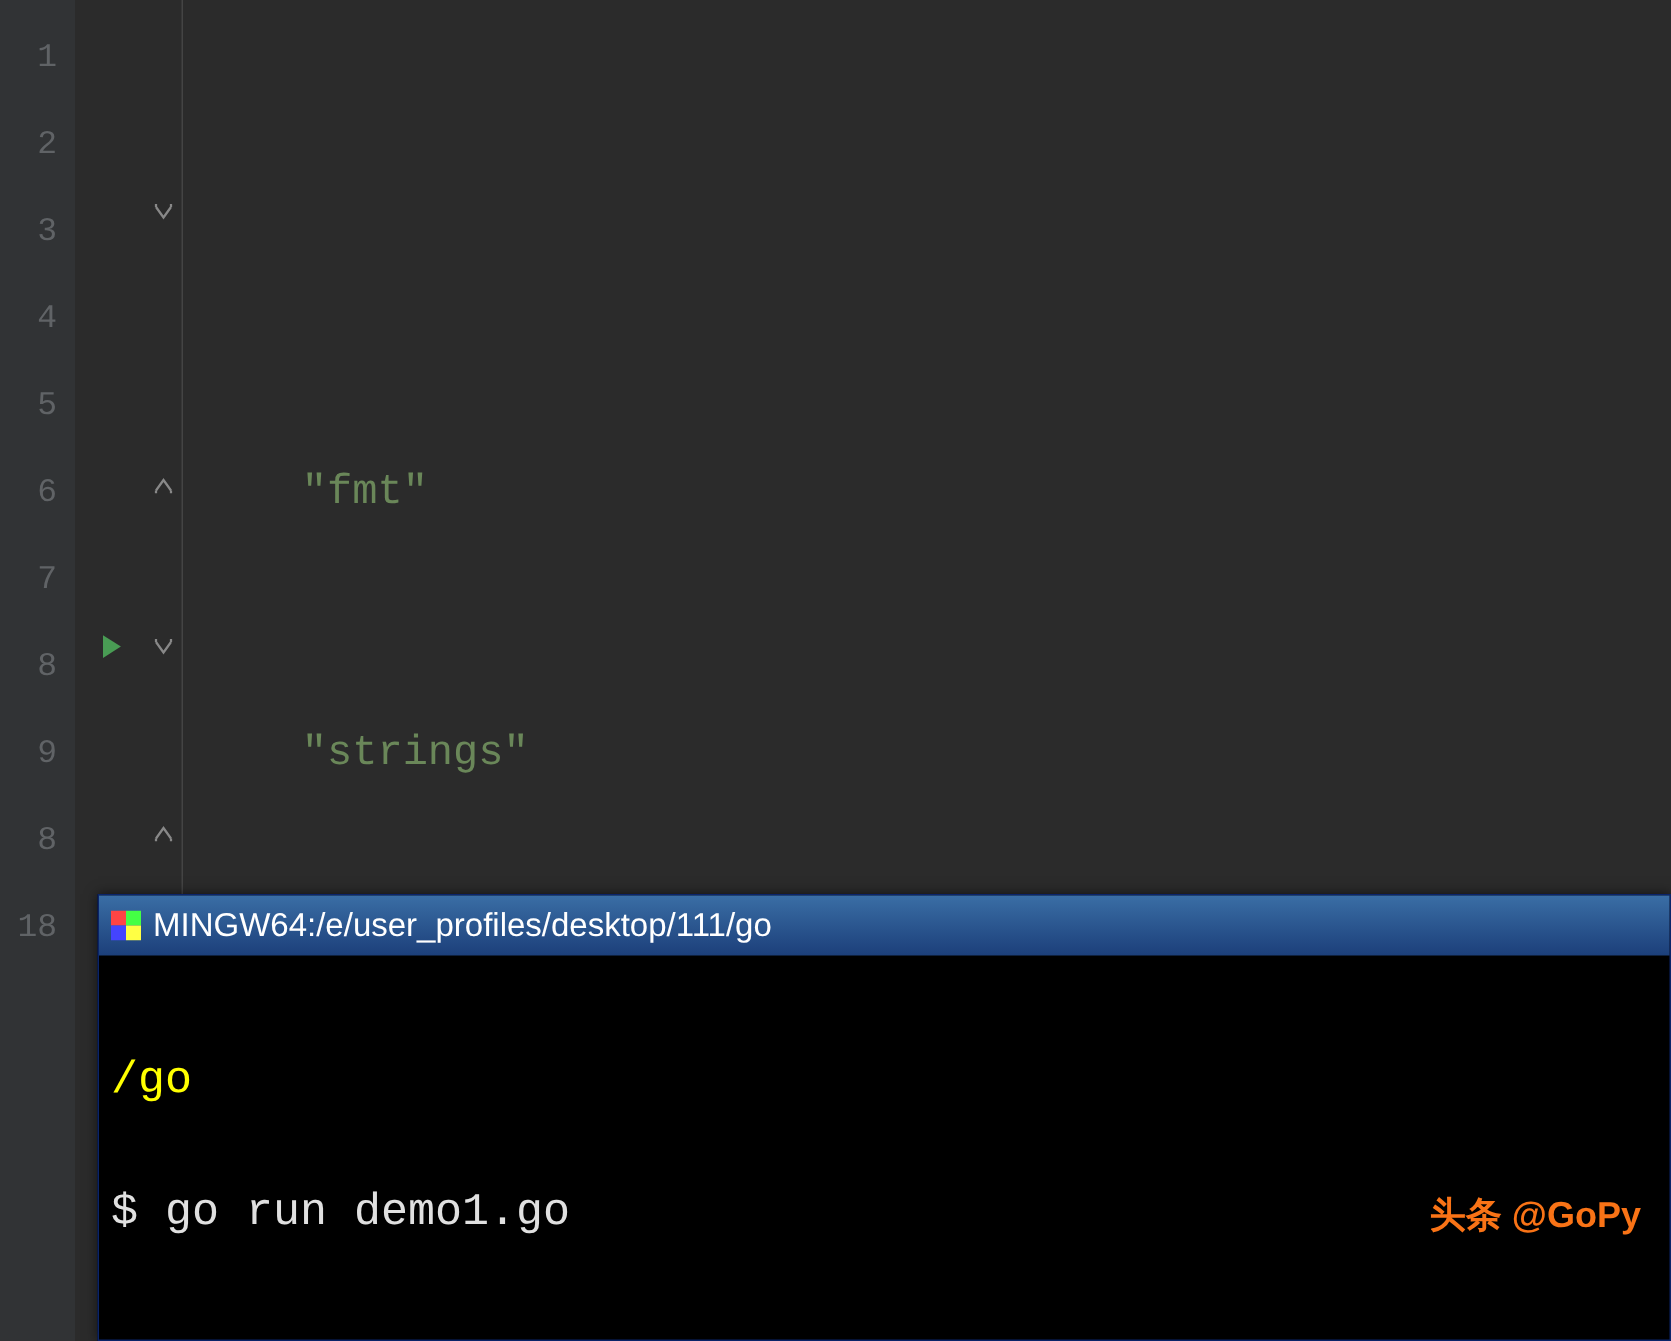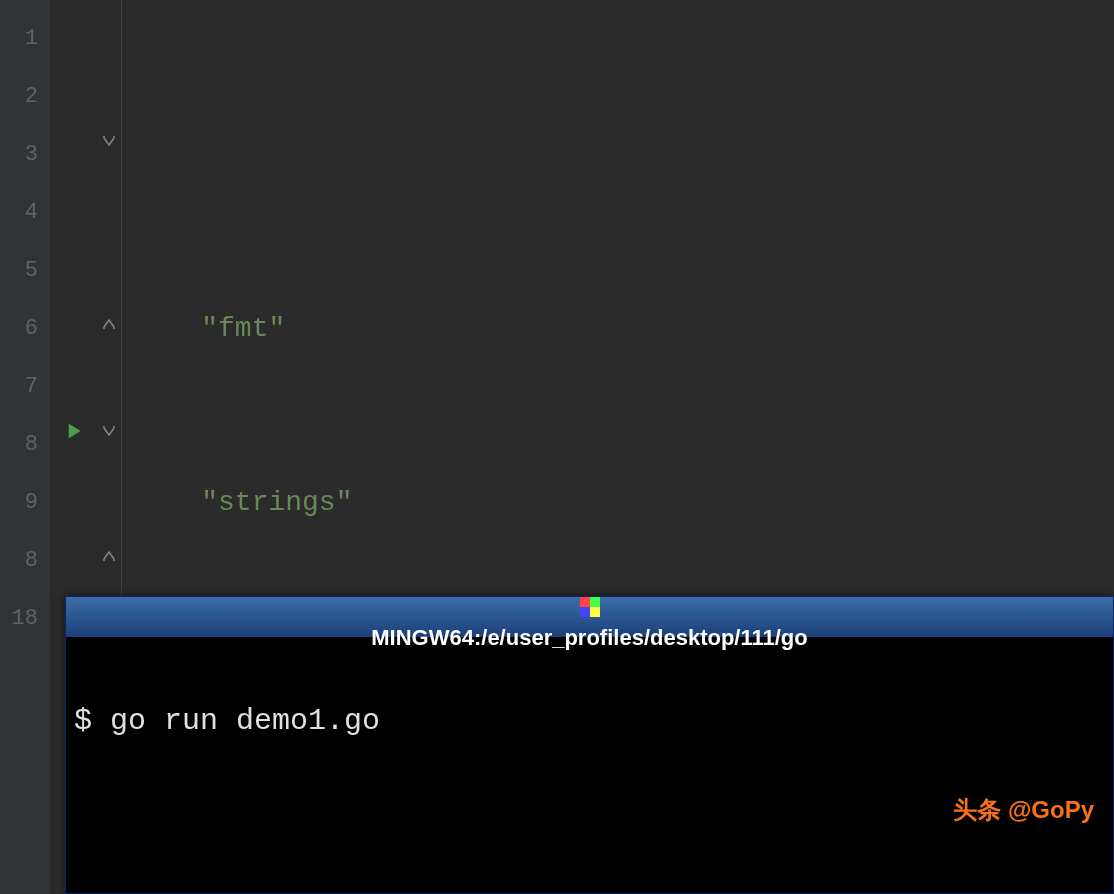--- a/index.html
+++ b/index.html
@@ -88,23 +88,22 @@
   }
   .titlebar {
     height: 40px;
     background: linear-gradient(to bottom, #3a6ea5, #1c3f7a);
     display: flex;
     align-items: center;
     padding: 0 8px;
     color: #fff;
     font-family: "Segoe UI", Arial, sans-serif;
     font-size: 22px;
-    font-weight: bold;
+    font-weight: normal;
     gap: 8px;
-    flex-direction: column;
   }
   .titlebar .tb-icon {
     width: 20px;
     height: 20px;
     display: inline-flex;
     align-items: center;
     justify-content: center;
   }
   .term-body {
     padding: 18px 8px 8px 8px;
@@ -195,18 +194,19 @@
       <svg viewBox="0 0 20 20" width="20" height="20">
         <rect x="0" y="0" width="10" height="10" fill="#ff4444"></rect>
         <rect x="10" y="0" width="10" height="10" fill="#44ff44"></rect>
         <rect x="0" y="10" width="10" height="10" fill="#4444ff"></rect>
         <rect x="10" y="10" width="10" height="10" fill="#ffff44"></rect>
       </svg>
     </span>
     <span><span>MINGW64:</span><span>/e/user_profiles/desktop/111/go</span></span>
   </div>
   <div class="term-body">
+<div><span class="t-yellow">/go</span></div>
 <div><span class="t-white">$ </span><span class="t-white">go run demo1.go</span></div>
 
   </div>
 </div>
 
 <div class="watermark">头条 @GoPy</div>
 
 </body></html>

